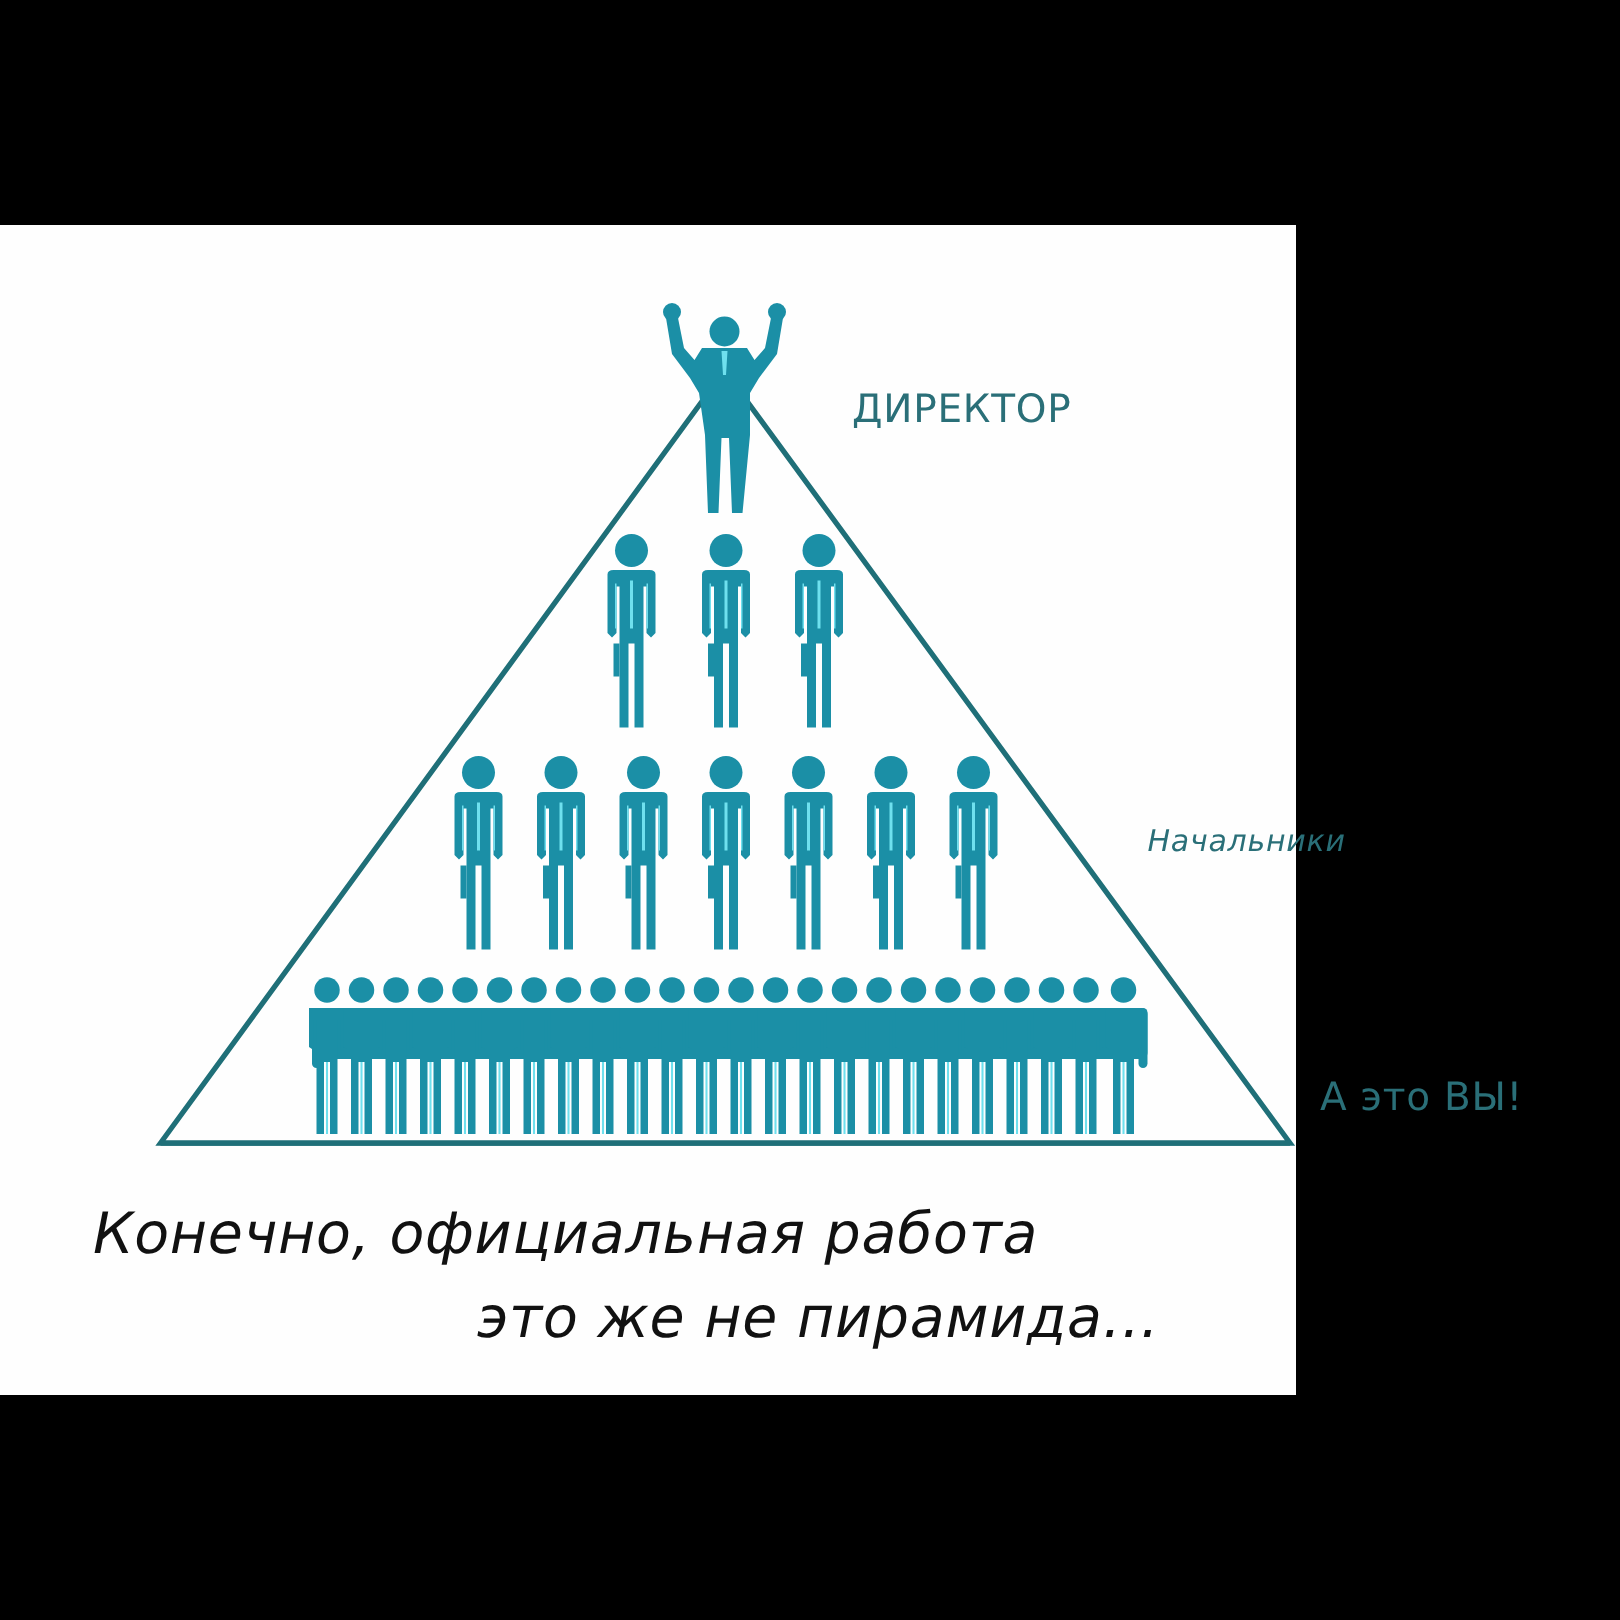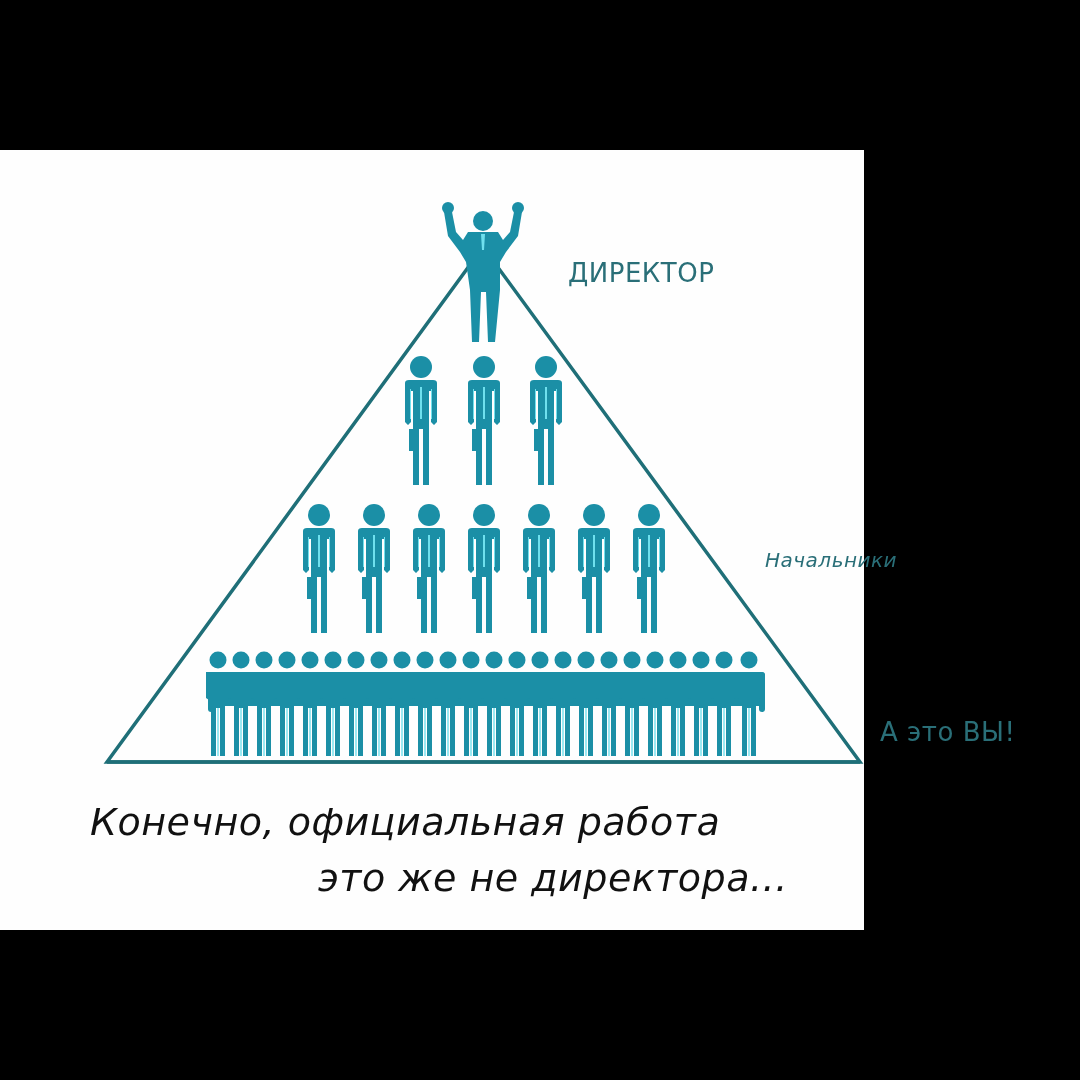--- a/index.html
+++ b/index.html
@@ -99,17 +99,17 @@
       <use href="#person-small" x="749" y="660"></use>
     </g>
 
     <line x1="107" y1="762" x2="860" y2="762" stroke="#1f6f78" stroke-width="3.5"></line>
   </svg>
 
   <div class="label" style="left:568px; top:108px; font-size:26px;">ДИРЕКТОР</div>
   <div class="label" style="left:765px; top:398px; font-size:20px;font-style:italic;">Начальники</div>
   <div class="label" style="left:880px; top:547px; font-size:26px;margin-top:20px;">А это ВЫ!</div>
 
-  <div class="caption" style="left:62px; top:650px;margin-left:28px;">Конечно, официальная работа</div>
-  <div class="caption" style="left:318px; top:706px;">это же не директора...</div>
+  <div class="caption" style="left:62px; top:650px;">Конечно, официальная работа</div>
+  <div class="caption" style="left:318px; top:706px;">это же не пирамида...</div>
 </div>
 
 <div class="bar bottom"></div>
 
 </body></html>

